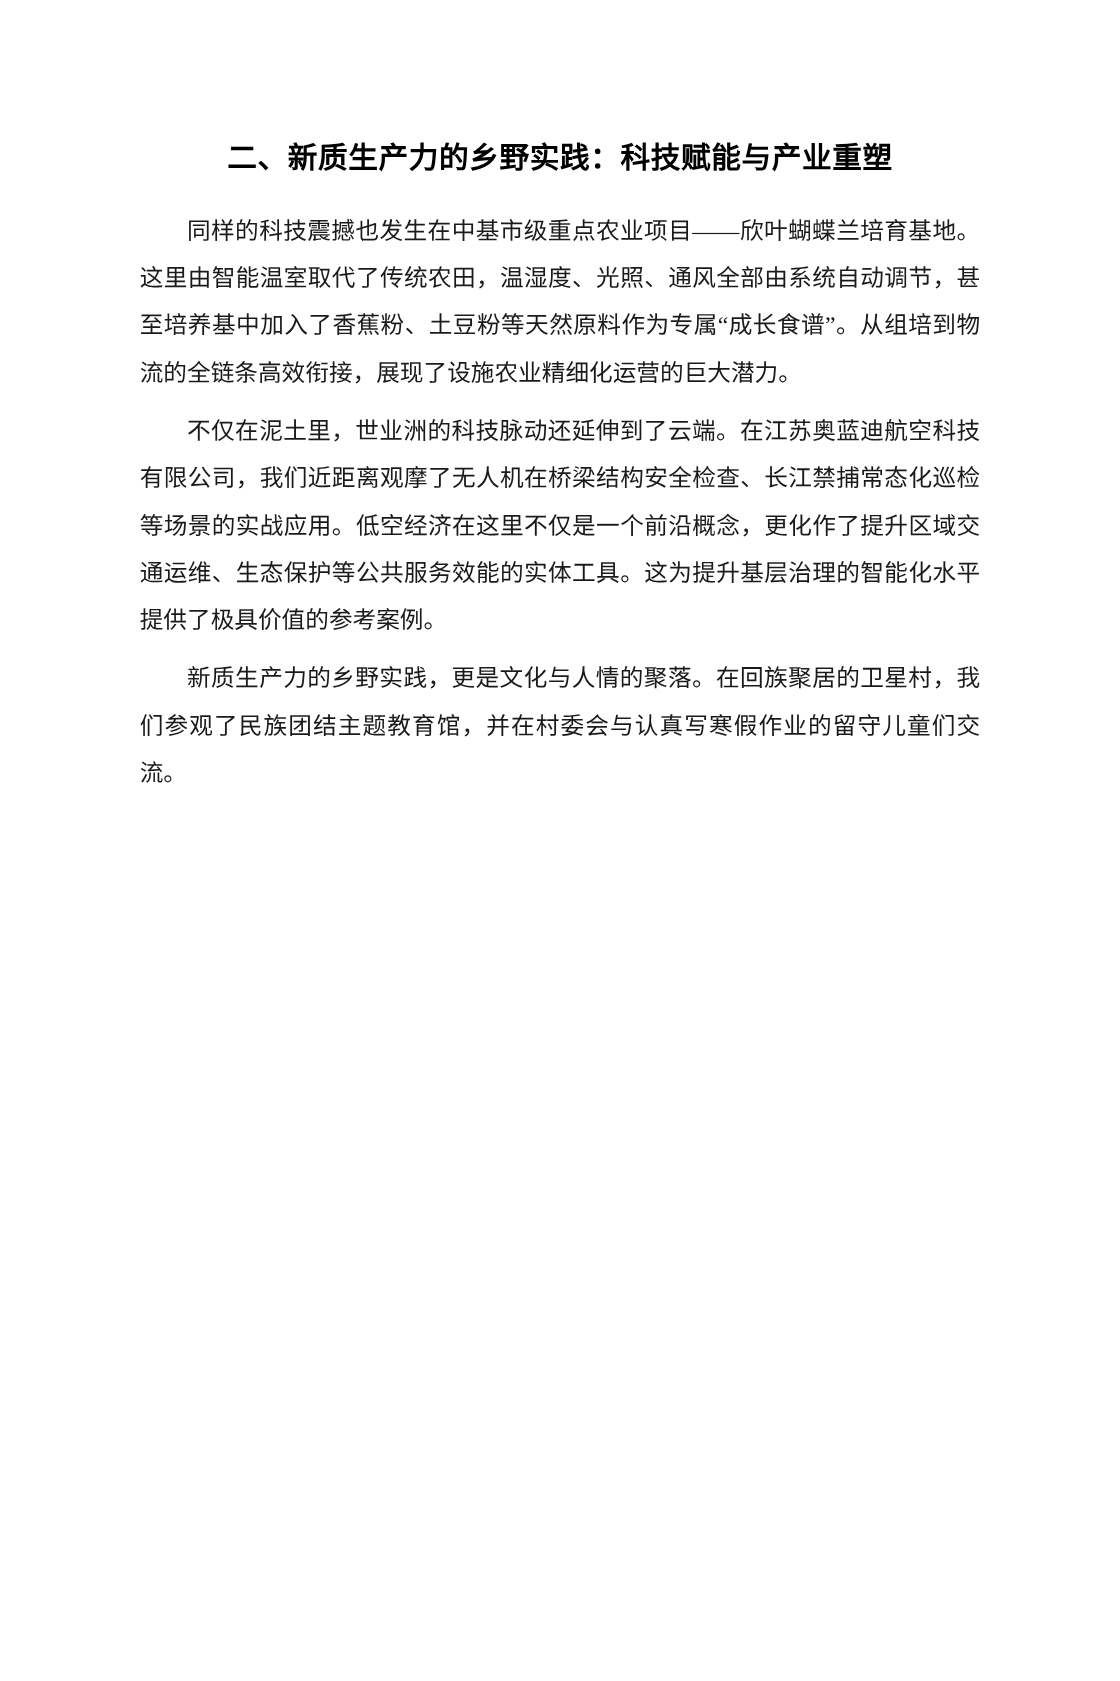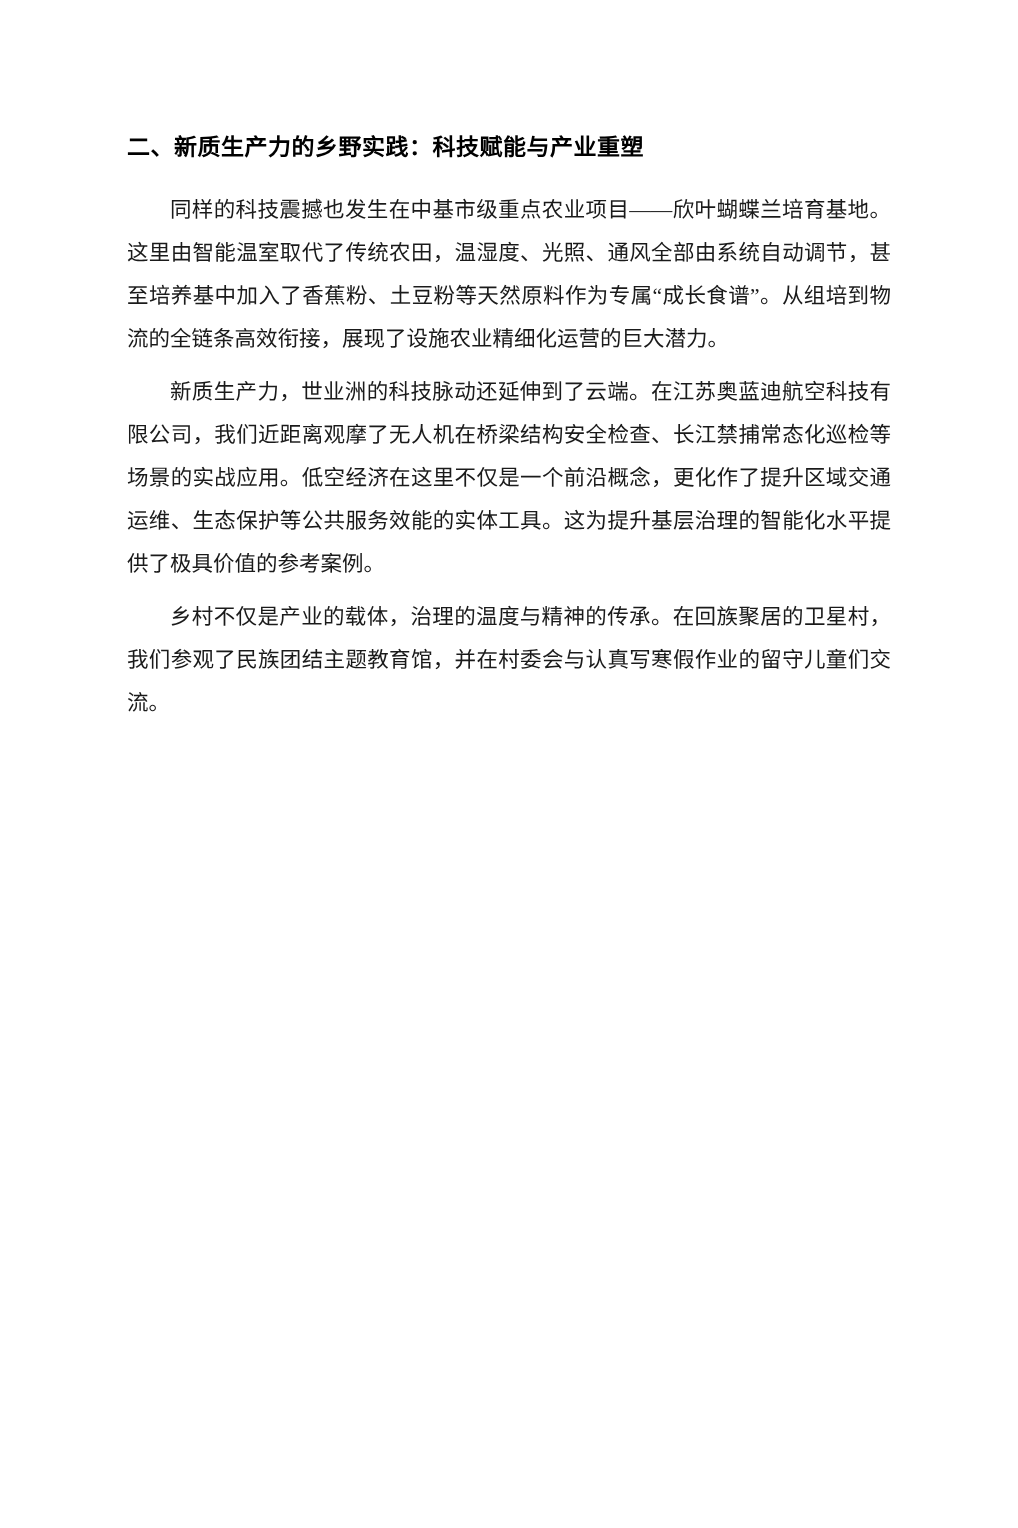--- a/index.html
+++ b/index.html
@@ -16,25 +16,25 @@
     background: #ffffff;
     color: #1a1a1a;
     box-sizing: border-box;
     padding: 126px 127px 0 127px;
     overflow: hidden;
   }
   .content {
     width: 764px;
   }
   h2.doc-heading {
-    font-family: Liberation Sans, sans-serif;
+    font-family: Liberation Mono, monospace;
     font-weight: bold;
-    font-size: 23px;
+    font-size: 27px;
     line-height: 43px;
-    text-align: left;
+    text-align: center;
     color: #000000;
     margin: 0 0 20px 0;
     letter-spacing: 0.5px;
   }
   h2.doc-heading.mid {
     margin-top: 20px;
     margin-bottom: 14px;
   }
   p.doc-para {
     font-family: "Liberation Serif", "DejaVu Serif", serif;
@@ -54,19 +54,19 @@
 <div class="page">
   <div class="content">
 
     <h2 class="doc-heading">二、新质生产力的乡野实践：科技赋能与产业重塑</h2>
 
 
 
     <p class="doc-para">同样的科技震撼也发生在中基市级重点农业项目——欣叶蝴蝶兰培育基地。这里由智能温室取代了传统农田，温湿度、光照、通风全部由系统自动调节，甚至培养基中加入了香蕉粉、土豆粉等天然原料作为专属“成长食谱”。从组培到物流的全链条高效衔接，展现了设施农业精细化运营的巨大潜力。</p>
 
 
-    <p class="doc-para">新质生产力，世业洲的科技脉动还延伸到了云端。在江苏奥蓝迪航空科技有限公司，我们近距离观摩了无人机在桥梁结构安全检查、长江禁捕常态化巡检等场景的实战应用。低空经济在这里不仅是一个前沿概念，更化作了提升区域交通运维、生态保护等公共服务效能的实体工具。这为提升基层治理的智能化水平提供了极具价值的参考案例。</p>
+    <p class="doc-para">不仅在泥土里，世业洲的科技脉动还延伸到了云端。在江苏奥蓝迪航空科技有限公司，我们近距离观摩了无人机在桥梁结构安全检查、长江禁捕常态化巡检等场景的实战应用。低空经济在这里不仅是一个前沿概念，更化作了提升区域交通运维、生态保护等公共服务效能的实体工具。这为提升基层治理的智能化水平提供了极具价值的参考案例。</p>
 
 
-    <p class="doc-para">乡村不仅是产业的载体，治理的温度与精神的传承。在回族聚居的卫星村，我们参观了民族团结主题教育馆，并在村委会与认真写寒假作业的留守儿童们交流。</p>
+    <p class="doc-para">新质生产力的乡野实践，更是文化与人情的聚落。在回族聚居的卫星村，我们参观了民族团结主题教育馆，并在村委会与认真写寒假作业的留守儿童们交流。</p>
 
   </div>
 </div>
 
 </body></html>

